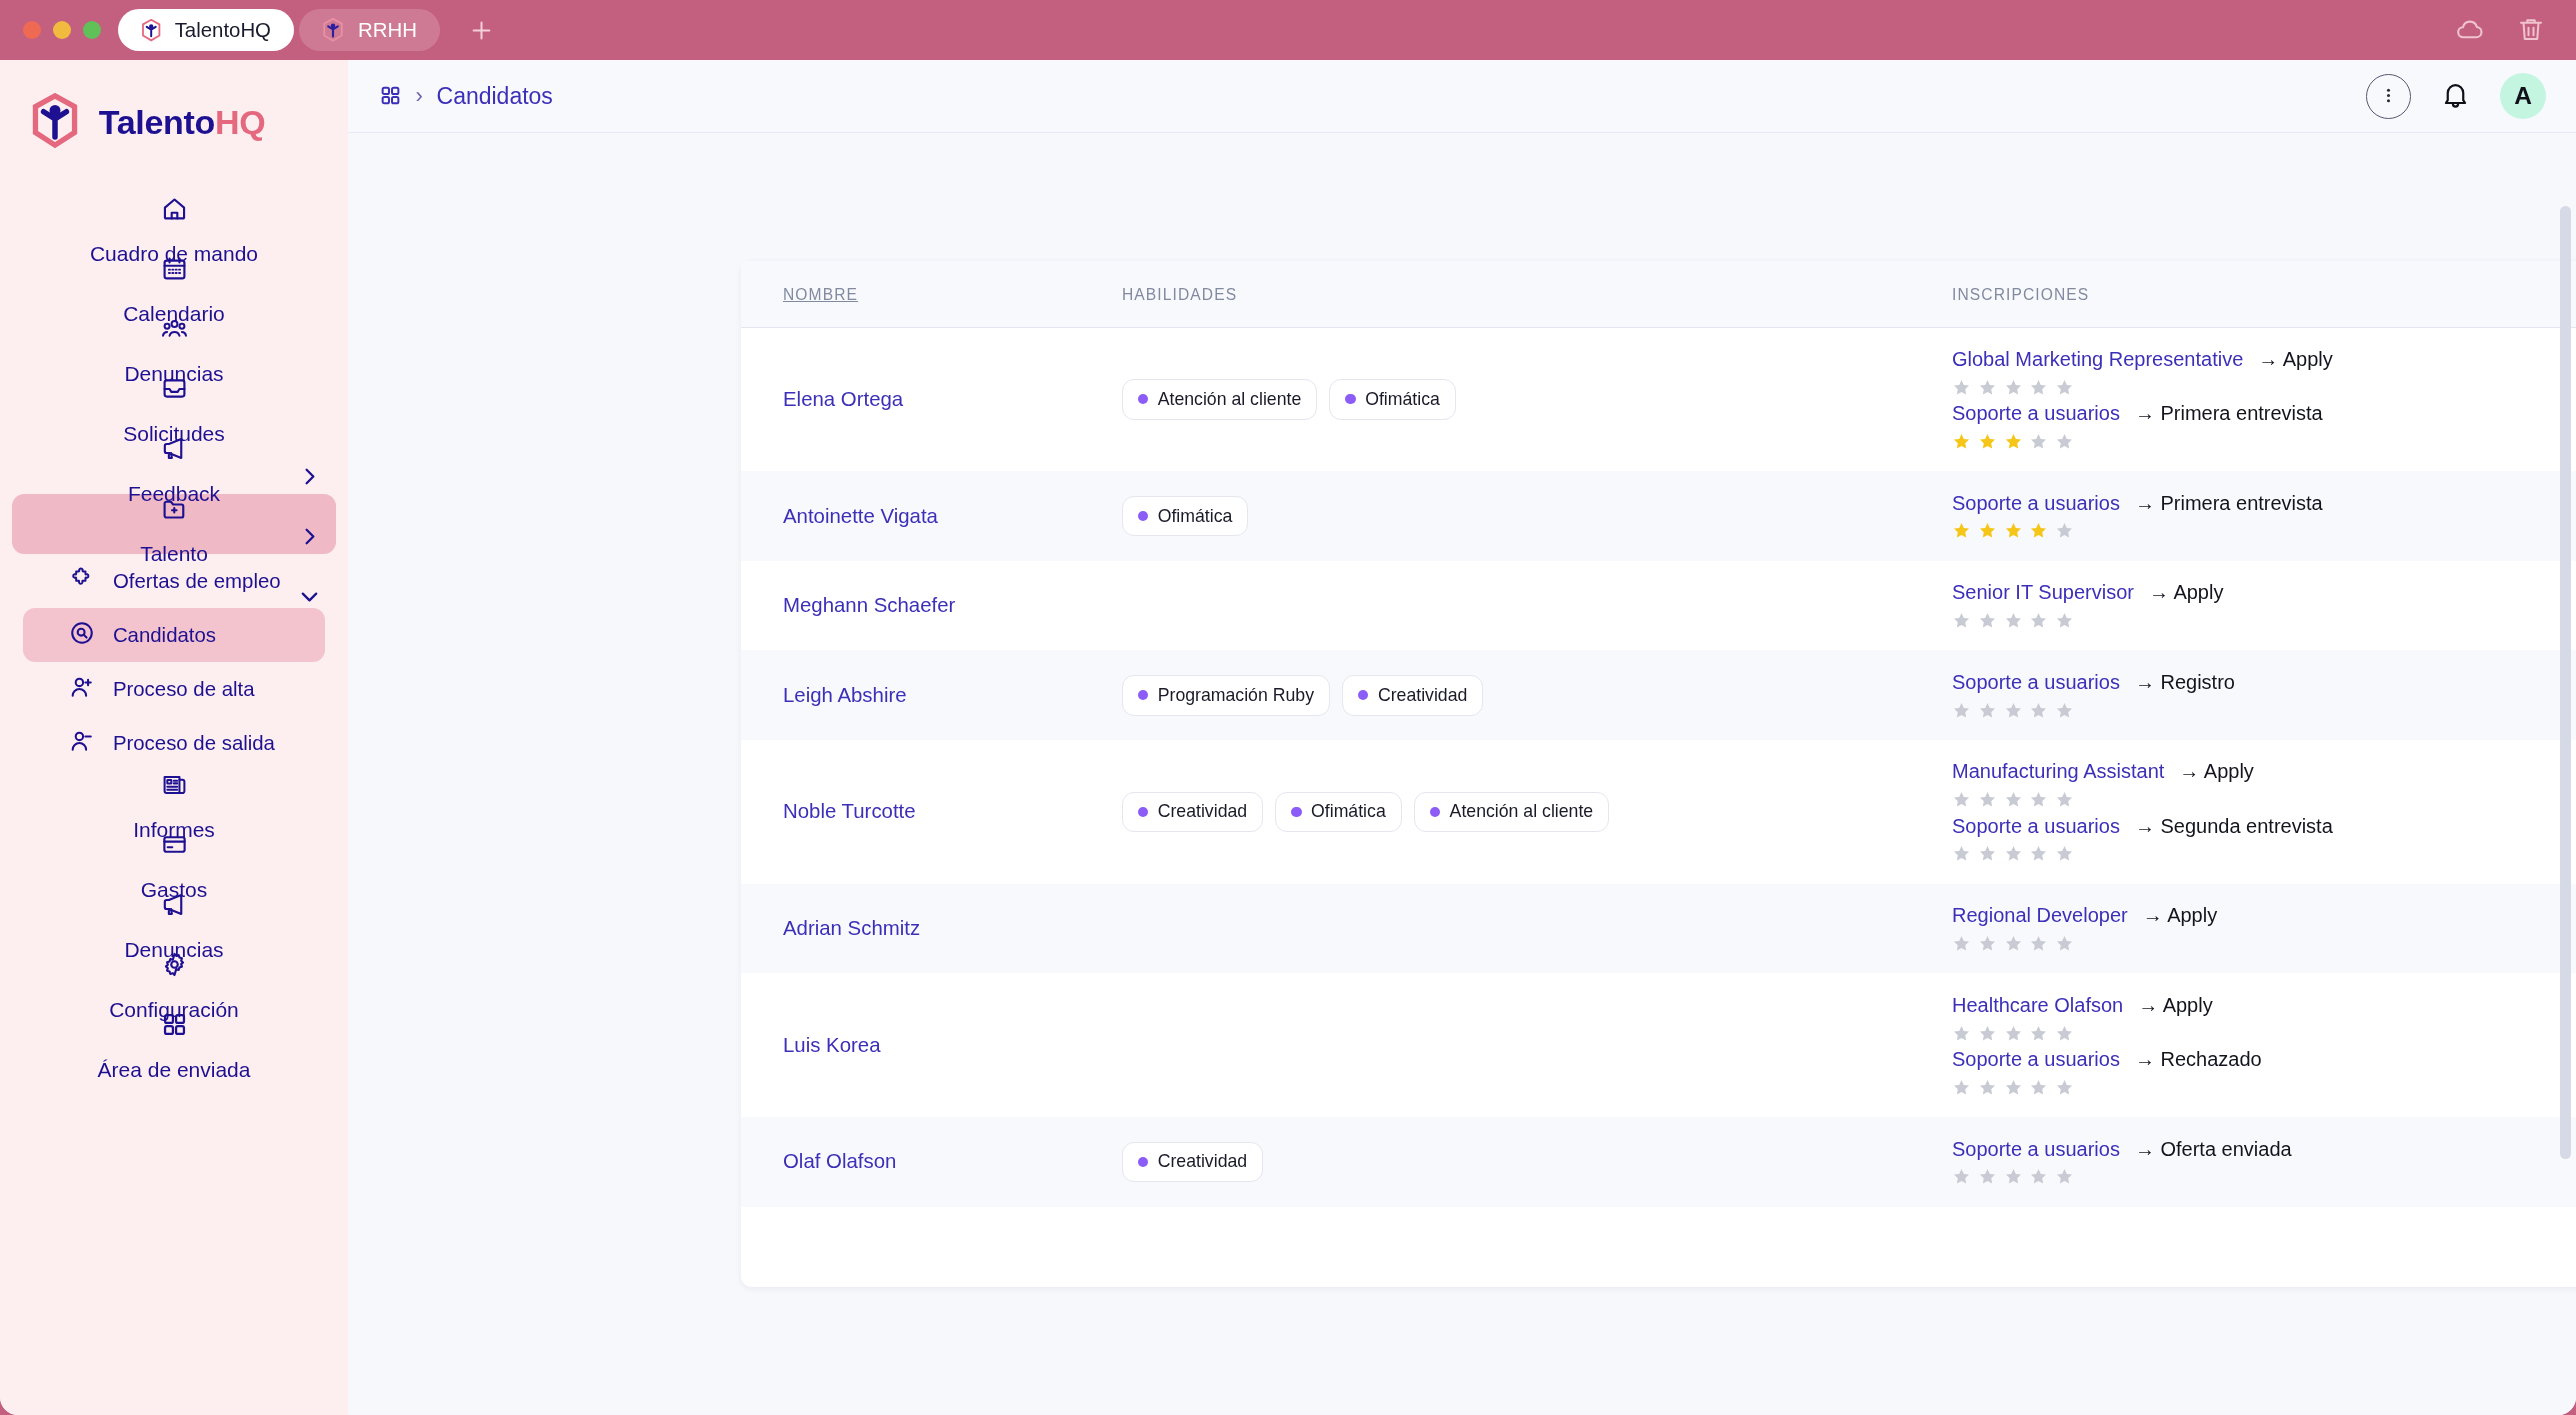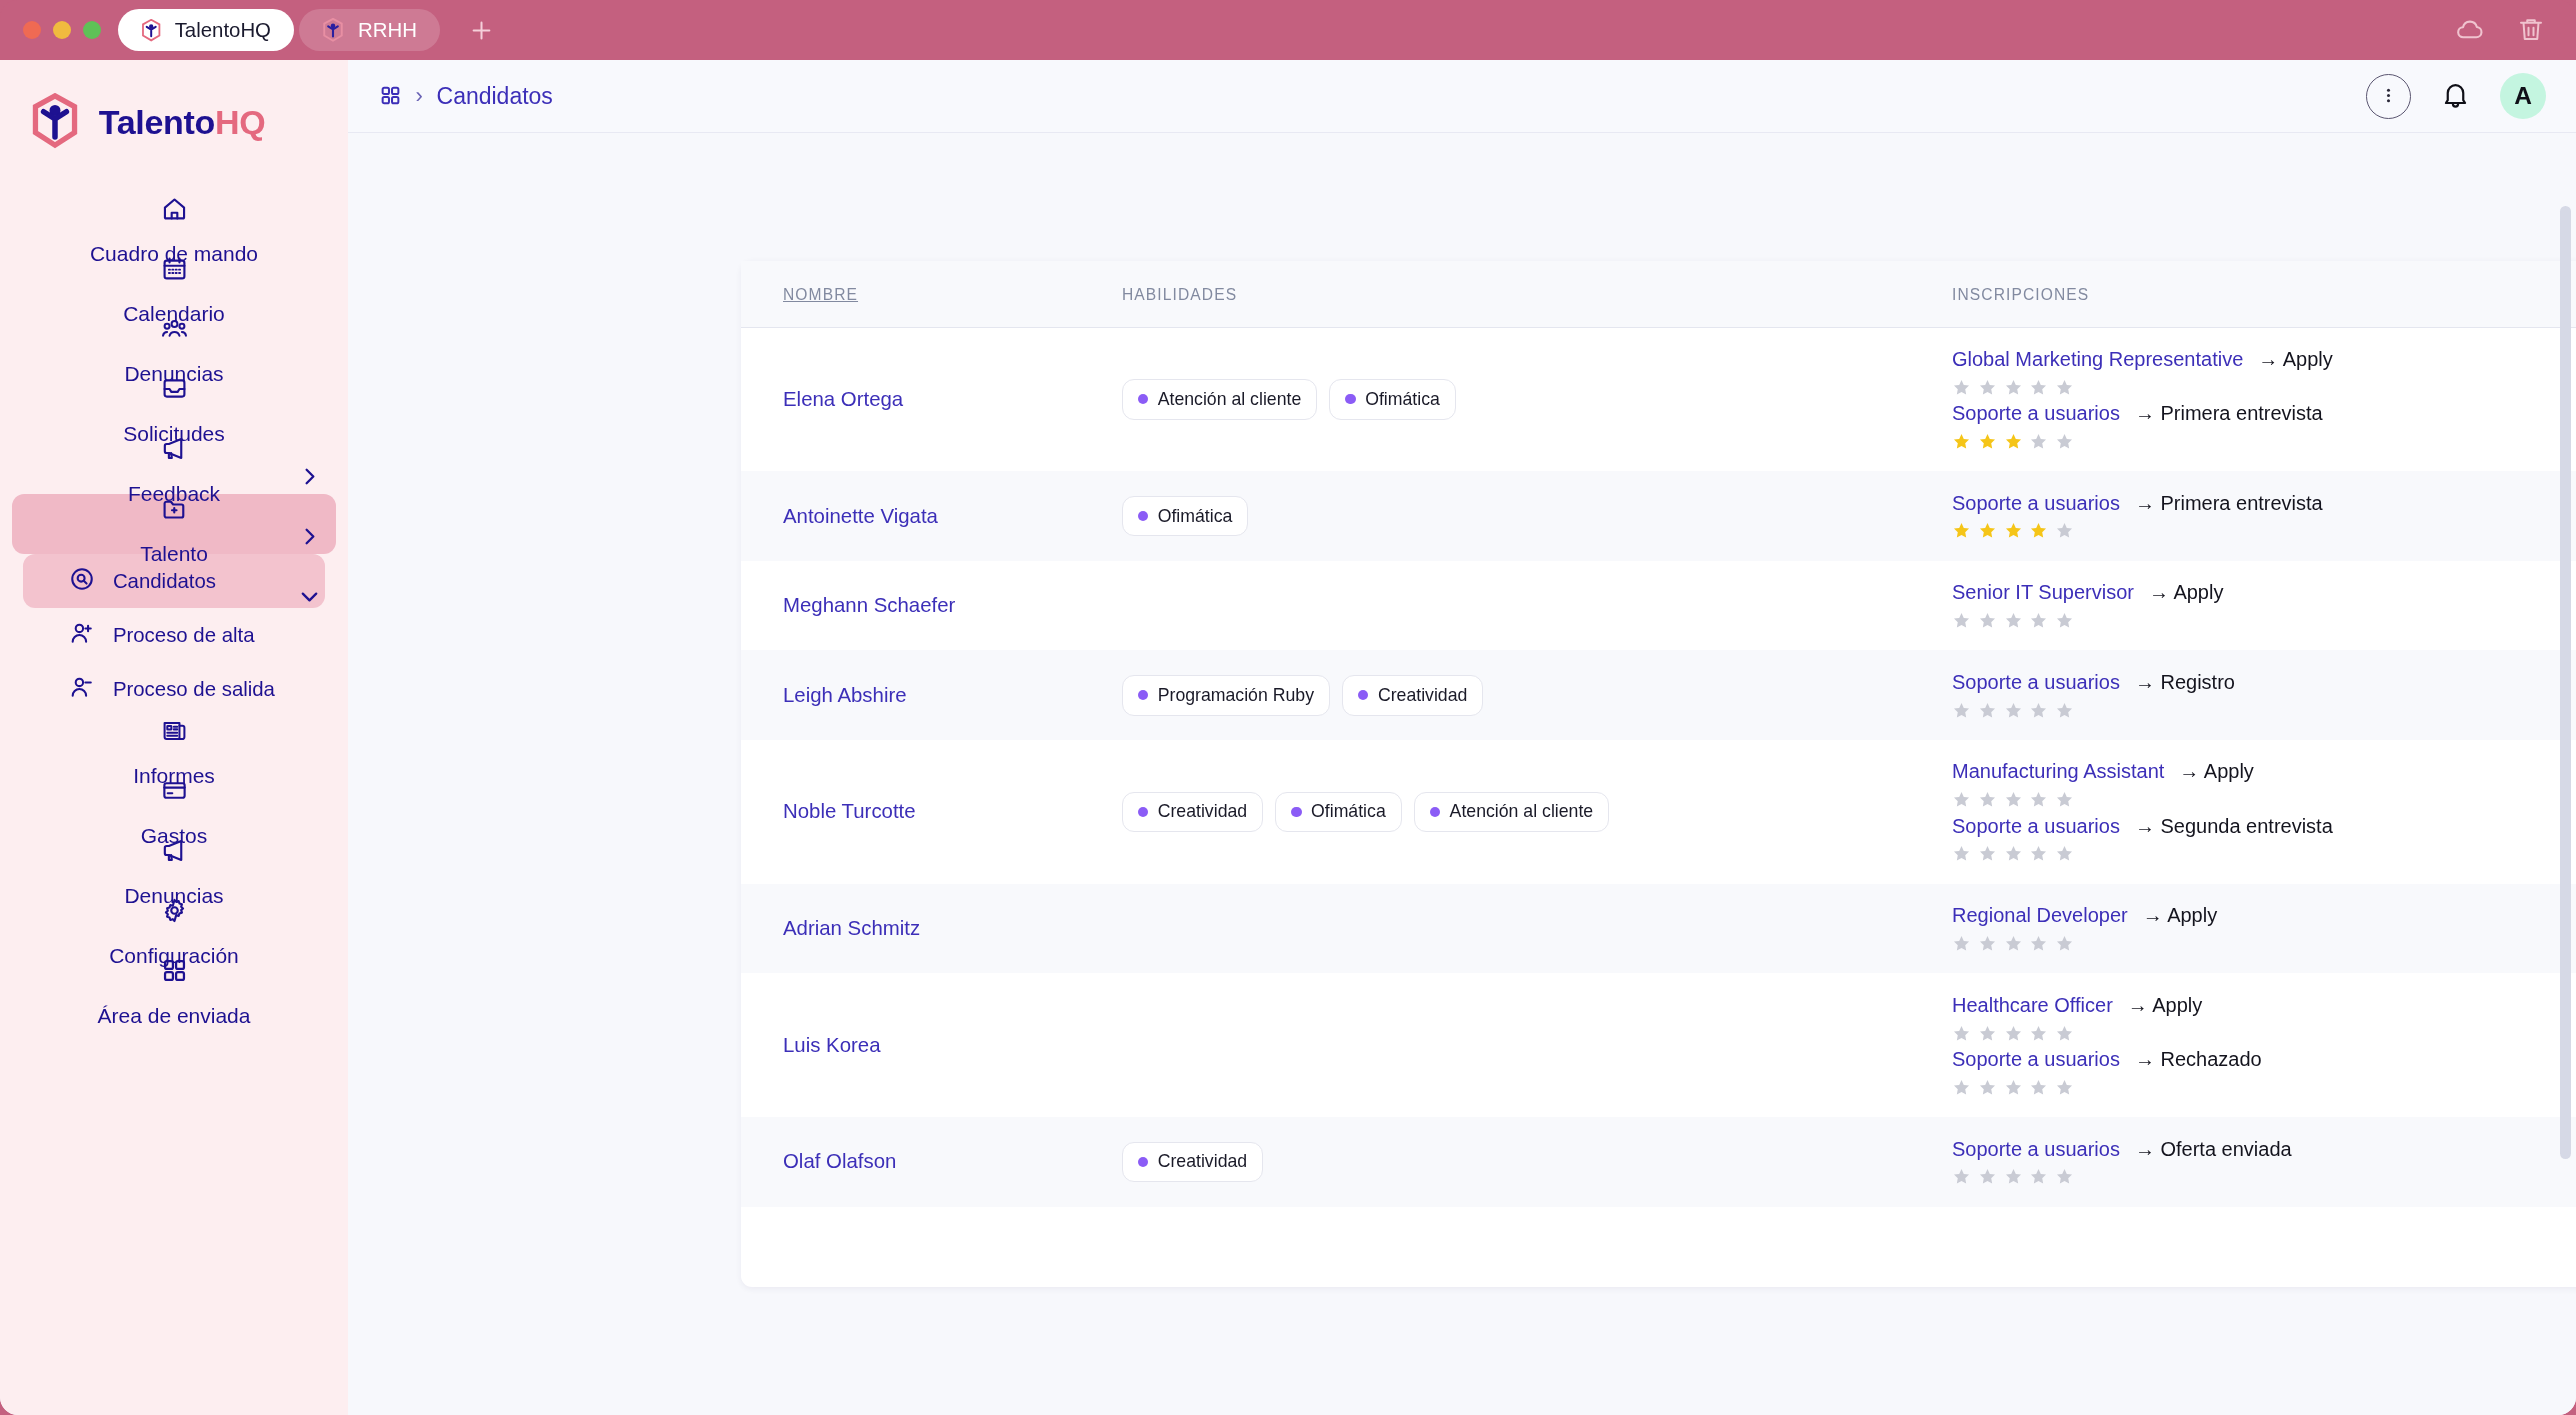--- a/index.html
+++ b/index.html
@@ -339,20 +339,28 @@
               </svg>
           </span>
           <span class="nav-label">Talento</span>
           <span class="chev">
             <svg width="23" height="23" viewBox="0 0 24 24" fill="none" stroke="#1e1191" stroke-width="2.4" stroke-linecap="round" stroke-linejoin="round">
                 <path d="M5 9l7 7 7-7"></path>
               </svg>
           </span>
         </div>
 
+        <div class="sub-item">
+          <span class="ico">
+            <svg width="26" height="26" viewBox="0 0 24 24" fill="none" stroke="#1e1191" stroke-width="1.8" stroke-linecap="round" stroke-linejoin="round">
+                <path d="M9.4 3.4a1.7 1.7 0 0 1 3.2 0c0 .9-.5 1.3.2 1.6h2.4v2.4c.3.7.7.2 1.6.2a1.7 1.7 0 0 1 0 3.2c-.9 0-1.3-.5-1.6.2v2.6h-2.6c-.7.3-.2.7-.2 1.6a1.7 1.7 0 0 1-3.2 0c0-.9.5-1.3-.2-1.6H6.6v-2.6c-.3-.7-.7-.2-1.6-.2a1.7 1.7 0 0 1 0-3.2c.9 0 1.3.5 1.6-.2V5h2.6c.7-.3.2-.7.2-1.6z"></path>
+              </svg>
+          </span>
+          <span class="nav-label">Ofertas de empleo</span>
+        </div>
 
         <div class="sub-item active">
           <span class="ico">
             <svg width="26" height="26" viewBox="0 0 24 24" fill="none" stroke="#1e1191" stroke-width="1.9" stroke-linecap="round" stroke-linejoin="round">
                 <circle cx="12" cy="12" r="9"></circle>
                 <circle cx="11.2" cy="11.2" r="3.2"></circle>
                 <path d="M13.6 13.6l2.6 2.6"></path>
               </svg>
           </span>
           <span class="nav-label">Candidatos</span>
@@ -758,21 +766,21 @@
                   </td>
                 </tr>
                 <tr class="odd">
                   <td class="c-name">Luis Korea</td>
                   <td class="c-skills">
                     <div class="badges"></div>
                   </td>
                   <td class="c-enroll">
                     <div class="enroll-block">
                       <div class="enroll-line">
-                        <span class="enroll-job">Healthcare Officer</span>
+                        <span class="enroll-job">Healthcare Olafson</span>
                         <span class="enroll-stage">→ Apply</span>
                       </div>
                       <div class="stars">
                         <svg class="star" viewBox="0 0 24 24" fill="#c9cbd4">
                           <path d="M12 2.6l2.9 6.1 6.6.9-4.8 4.6 1.2 6.6L12 17.7 6.1 20.8l1.2-6.6L2.5 9.6l6.6-.9z"></path>
                         </svg>
                         <svg class="star" viewBox="0 0 24 24" fill="#c9cbd4">
                           <path d="M12 2.6l2.9 6.1 6.6.9-4.8 4.6 1.2 6.6L12 17.7 6.1 20.8l1.2-6.6L2.5 9.6l6.6-.9z"></path>
                         </svg>
                         <svg class="star" viewBox="0 0 24 24" fill="#c9cbd4">

